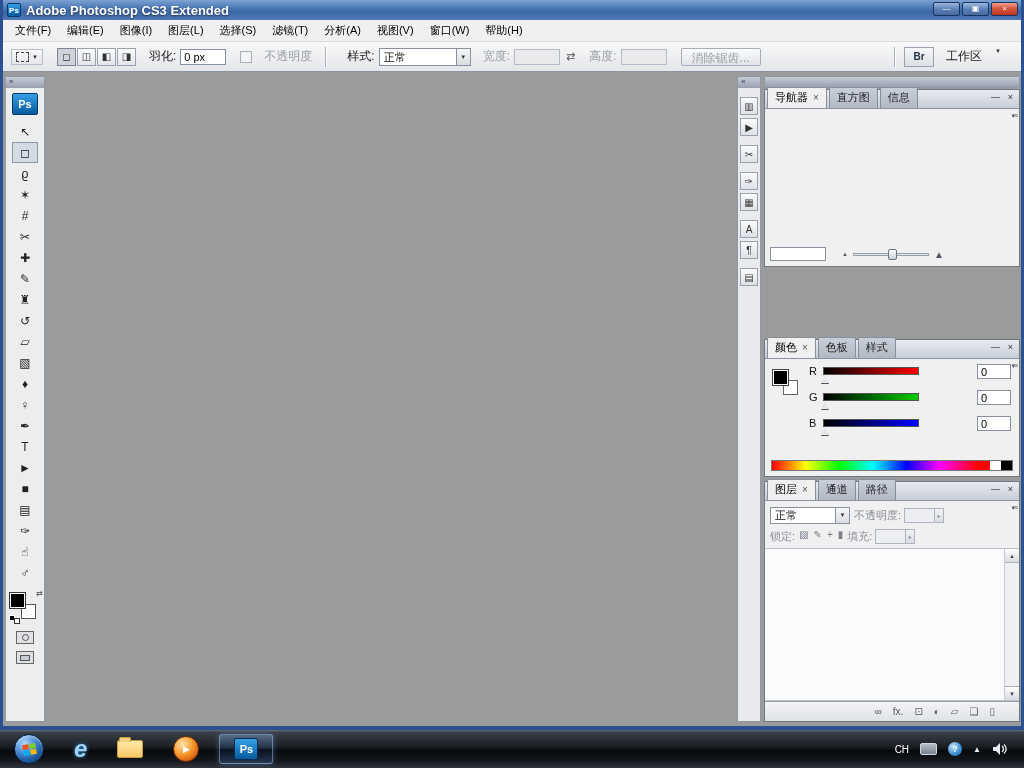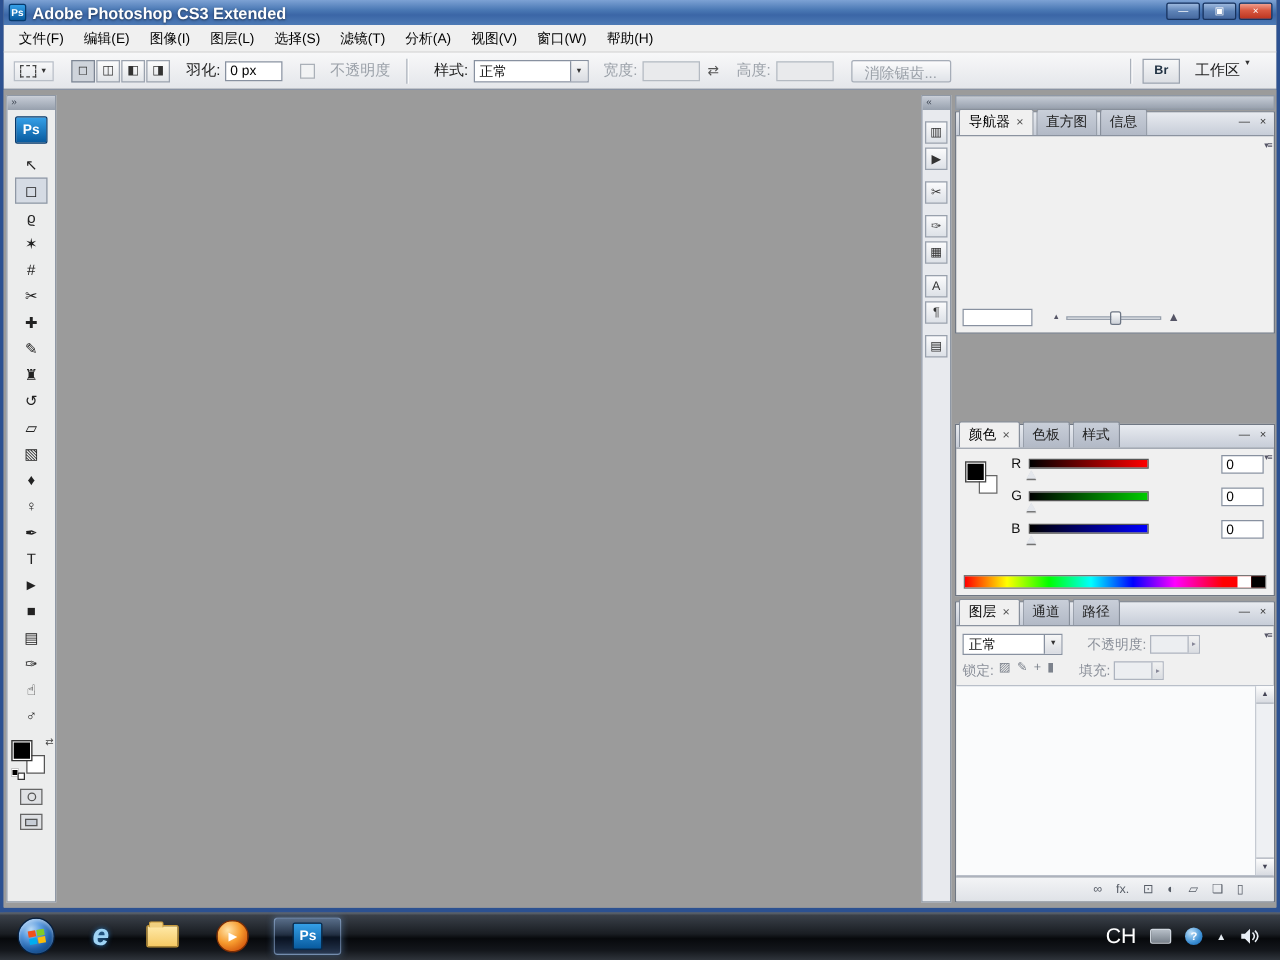--- a/index.html
+++ b/index.html
@@ -46,21 +46,21 @@
   .select{display:inline-flex;align-items:flex-end;background:#fff;border:1px solid #8891a0;height:18px;width:92px;position:relative}
   .sel-text{flex:1;font-size:11px;padding-left:4px;color:#111}
   .sel-btn{width:14px;height:100%;background:linear-gradient(#f7f7f7,#d9dce2);border-left:1px solid #8891a0;
     font-size:6px;display:flex;align-items:center;justify-content:center;color:#333}
   .swap-btn{font-size:11px;color:#555;margin:0 2px 0 6px}
   .refine-btn{height:18px;padding:1px 10px;border:1px solid #a6adb8;border-radius:2px;
     background:linear-gradient(#fcfcfc,#e0e3e8);font-size:12px;color:#9aa0a8;margin-left:14px;white-space:nowrap}
   .right-cluster{margin-left:auto;display:flex;align-items:center}
   .bridge-btn{width:30px;height:20px;border:1px solid #9aa2ae;background:linear-gradient(#f6f7f8,#dcdfe4);
     font-size:10px;font-weight:bold;color:#234;display:flex;align-items:center;justify-content:center}
-  .ws-btn{display:flex;align-items:flex-start;gap:3px;margin:0 12px;font-size:12px;color:#1c1c1c}
+  .ws-btn{display:flex;align-items:flex-start;gap:13px;margin:0 12px;font-size:12px;color:#1c1c1c}
 
   
   .workspace{position:relative;height:654px;background:#9b9b9b}
   .canvas{position:absolute;inset:0;background:#9b9b9b}
 
   
   .grip{height:11px;background:linear-gradient(#c6ccd6,#97a0ad);font-size:8px;line-height:10px;color:#39414e;padding-left:3px}
 
   
   .toolbox{position:absolute;left:2px;top:4px;width:40px;height:646px;background:#eceded;border:1px solid #8f98a5}
@@ -131,21 +131,21 @@
   .ch-val{position:absolute;right:0;top:0;width:34px;height:15px;border:1px solid #8891a0;background:#fff;font-size:11px;padding:0 3px}
   .ramp{position:absolute;left:6px;right:6px;bottom:5px;height:11px;border:1px solid #777;
     background:linear-gradient(to right,#f00 0%,#ff0 14%,#0f0 28%,#0ff 42%,#00f 56%,#f0f 70%,#f00 86%)}
   .ramp-w{position:absolute;right:11px;top:0;bottom:0;width:11px;background:#fff}
   .ramp-k{position:absolute;right:0;top:0;bottom:0;width:11px;background:#000}
 
   
   .ly-row1{position:absolute;left:5px;top:24px;right:14px;height:18px;display:flex;align-items:center}
   .ly-row2{position:absolute;left:5px;top:47px;right:14px;height:16px;display:flex;align-items:flex-start}
   .select.blend{width:80px;height:17px}
-  .ly-label{font-size:11px;color:#8a8f99;margin-left:20px;white-space:nowrap}
+  .ly-label{font-size:11px;color:#8a8f99;margin-left:4px;white-space:nowrap}
   .mini-field{width:40px;height:15px;background:#eceef1;border:1px solid #aeb4bf;margin-left:3px;position:relative}
   .mf-btn{position:absolute;right:0;top:0;width:9px;height:13px;background:linear-gradient(#f2f2f2,#dadde2);
     border-left:1px solid #aeb4bf;font-size:6px;color:#889;display:flex;align-items:center;justify-content:center}
   .lock-group{display:inline-flex;gap:5px;margin-left:4px}
   .lock-icon{font-size:10px;color:#7c828c}
   .ly-list{position:absolute;left:0;top:66px;right:0;bottom:20px;background:#fafbfc;
     border-top:1px solid #b9bfc9;border-bottom:1px solid #b9bfc9}
   .scroll{position:absolute;right:0;top:0;bottom:0;width:15px;background:#eef0f3;border-left:1px solid #c5cad2}
   .sc-up,.sc-dn{position:absolute;left:0;right:0;height:14px;background:linear-gradient(#fdfdfd,#d8dbe1);
     font-size:6px;text-align:center;line-height:14px;color:#445}
@@ -173,21 +173,21 @@
     border:1px solid #c89b3c;border-bottom:none;border-radius:2px 2px 0 0}
   .tb-wmp{width:26px;height:26px;border-radius:50%;border:1px solid #7c2d04;color:#fff;font-size:9px;
     background:radial-gradient(circle at 35% 30%,#ffe3a8,#f79b2e 45%,#d4590e 80%,#a33b05);
     display:flex;align-items:center;justify-content:center}
   .task-btn{margin-left:20px;width:54px;height:30px;border-radius:3px;border:1px solid rgba(160,190,230,.5);
     background:linear-gradient(rgba(130,170,220,.45),rgba(60,100,160,.25) 48%,rgba(10,25,50,.55) 52%,rgba(70,110,170,.35));
     box-shadow:0 0 6px rgba(120,180,255,.35);display:flex;align-items:center;justify-content:center}
   .task-ps{width:24px;height:22px;background:linear-gradient(#35a0e8,#085a9e);border:1px solid #052c52;
     border-radius:2px;color:#fff;font-weight:bold;font-size:11px;display:flex;align-items:center;justify-content:center}
   .tray{margin-left:auto;display:flex;align-items:center;gap:11px;padding-right:6px}
-  .tray-lang{color:#fff;font-size:17px}
+  .tray-lang{color:#fff;font-size:10px}
   .tray-kb{width:17px;height:12px;border:1px solid #cfd6de;border-radius:2px;background:linear-gradient(#b5bdc6,#79828c)}
   .tray-help{width:14px;height:14px;border-radius:50%;color:#fff;font-size:9px;font-weight:bold;
     background:radial-gradient(circle at 35% 30%,#bfe0f8,#3c8fd4 60%,#1560a8);
     display:flex;align-items:center;justify-content:center}
   .tray-up{color:#e6ecf2;font-size:8px}
   .tray-vol{width:16px;height:14px}
 </style>
 </head>
 <body>
 

